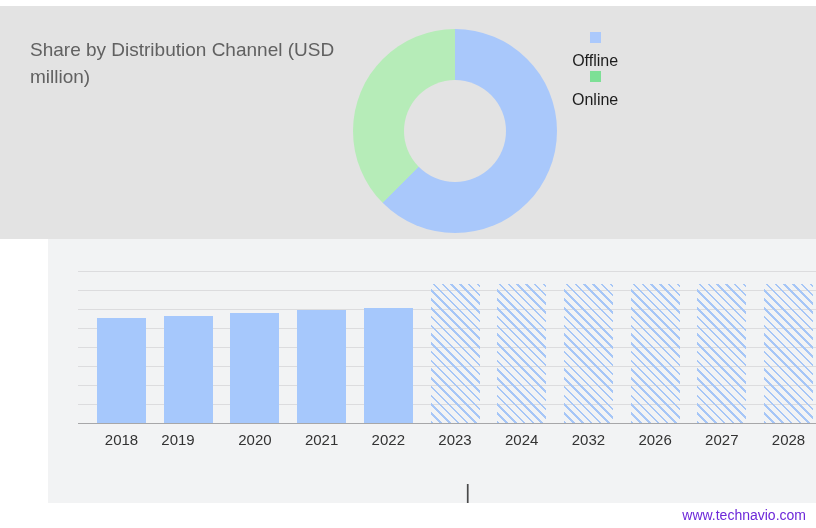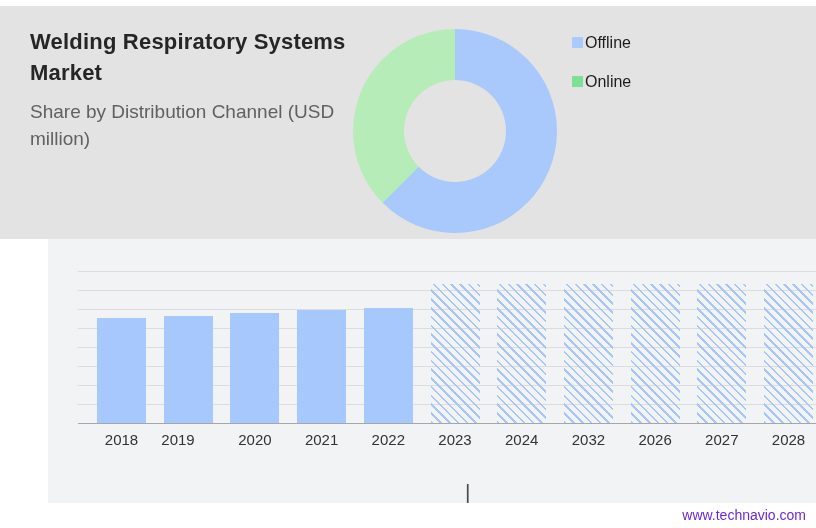--- a/index.html
+++ b/index.html
@@ -9,21 +9,21 @@
   
   .top-section{position:absolute;left:0;top:6px;width:816px;height:233px;background:#e3e3e3;}
   .title-block{position:absolute;left:30px;top:20px;width:340px;}
   .page-title{margin:0;font-size:22px;line-height:31px;font-weight:bold;color:#262626;letter-spacing:.2px;}
   .page-subtitle{margin:10px 0 0 0;width:320px;font-size:19px;line-height:27px;font-weight:normal;color:#616161;}
 
   .donut{position:absolute;left:353px;top:23px;width:204px;height:204px;border-radius:50%;}
   .donut-hole{position:absolute;left:51px;top:51px;width:102px;height:102px;border-radius:50%;background:#e3e3e3;}
 
   .legend{position:absolute;left:572px;top:26px;display:flex;flex-direction:column;gap:18px;}
-  .legend-row{display:flex;align-items:center;gap:2px;height:21px;}
+  .legend-row{display:flex;align-items:center;gap:9px;height:21px;flex-direction:column;}
   .swatch{width:11px;height:11px;flex:0 0 11px;}
   .legend-label{font-size:16px;color:#1d1d1d;}
 
   
   .chart-section{position:absolute;left:0;top:239px;width:816px;height:264px;background:#f2f3f4;margin-left:48px;}
   .plot{position:absolute;left:30px;top:32px;width:746px;height:152px;border-bottom:1px solid #a7a7a9;}
   .gridline{position:absolute;left:0;width:746px;height:1px;background:#dcdcde;}
   .bar{position:absolute;bottom:0;width:49px;background:#a6c8fc;}
   .bar.hatched{background:repeating-linear-gradient(45deg,#a6c6f7 0 1.8px,transparent 1.8px 6.2px);}
   .year-label{position:absolute;top:160px;width:66px;text-align:center;font-size:15px;color:#333333;}
@@ -38,21 +38,20 @@
   .site-bar{position:absolute;left:0;top:503px;width:816px;height:25px;background:#ffffff;text-align:right;}
   .site-link{display:inline-block;margin-right:10px;line-height:24px;font-size:14px;color:#6d28d9;}
 </style>
 </head>
 <body>
 
 <div class="canvas">
 
   <div class="top-section">
     <div class="title-block">
-      <h1 class="page-title">Welding Respiratory Systems Market</h1>
       <p class="page-subtitle">Share by Distribution Channel (USD million)</p>
     </div>
 
     <div class="donut" style="background: conic-gradient(rgb(169, 200, 251) 0deg, rgb(169, 200, 251) 225deg, rgb(182, 236, 184) 225deg, rgb(182, 236, 184) 360deg);">
       <div class="donut-hole"></div>
     </div>
 
     <div class="legend">
         <div class="legend-row">
           <span class="swatch" style="background: rgb(171, 201, 252);"></span>

